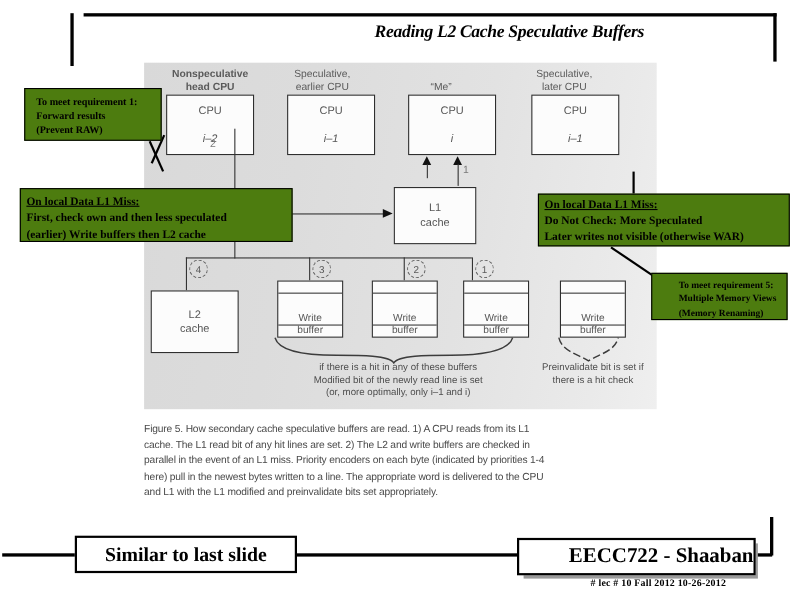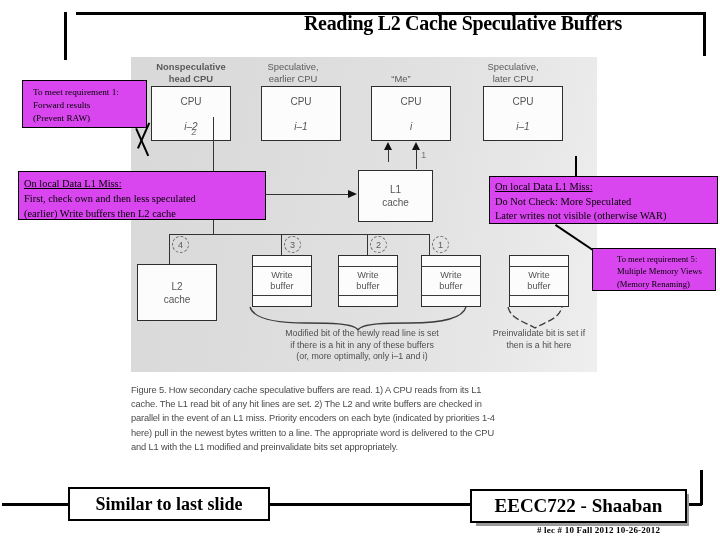--- a/index.html
+++ b/index.html
@@ -46,26 +46,27 @@
     font-weight: bold;
     font-size: 13.5px;
     letter-spacing: -0.2px;
     white-space: nowrap;
     z-index: 4;
   }
   .main-title {
     position: absolute;
     left: 228px; top: 12px;
     width: 470px; height: 36px;
-    display: flex; align-items: flex-start; justify-content: center;
+    display: flex; align-items: center; justify-content: center;
     font-weight: bold;
-    font-size: 20px;
+    font-size: 16px;
     letter-spacing: -0.3px;
     white-space: nowrap;
     z-index: 4;
+    font-style: italic;
   }
 
   
   .figure {
     position: absolute;
     left: 131px; top: 57px;
     width: 466px; height: 315px;
     background: linear-gradient(100deg, #d9d9d9 0%, #dcdcdc 30%, #e2e2e2 62%, #eaeaea 88%, #efefef 100%);
     z-index: 1;
   }
@@ -107,21 +108,21 @@
 
   .wbuf {
     position: absolute;
     width: 58px; height: 50px;
     border: 1.2px solid #2e2e2e;
     background: #fcfcfc;
     font-family: "Liberation Sans", sans-serif;
     font-size: 9.2px;
     color: #555;
     display: flex; flex-direction: column;
-    align-items: center; justify-content: center;
+    align-items: center; justify-content: flex-end;
     line-height: 11px;
   }
   .wbuf::before, .wbuf::after {
     content: "";
     position: absolute; left: 0; width: 100%;
     border-top: 1.1px solid #3a3a3a;
   }
   .wbuf::before { top: 10px; }
   .wbuf::after { bottom: 10px; }
 
@@ -166,22 +167,22 @@
     font-size: 8.8px;
     color: #4e4e4e;
     text-align: center;
     line-height: 11.5px;
   }
 
   
   .callout {
     position: absolute;
     border: 1.6px solid #000;
-    background: #d946ef;
-    font-weight: normal;
+    background: #4d7c0f;
+    font-weight: bold;
     z-index: 5;
     box-sizing: border-box;
   }
   .callout span { display: block; white-space: nowrap; }
   .u { text-decoration: underline; }
 
   .c1 { left: 22px; top: 80px; width: 125px; height: 48px;
         font-size: 9.2px; line-height: 13px; padding: 5px 0 0 10px; }
   .c2 { left: 18px; top: 171px; width: 248px; height: 49px;
         font-size: 10.4px; line-height: 15px; padding: 4px 0 0 5px; }
@@ -214,21 +215,21 @@
   .ftr-right-shadow {
     position: absolute;
     left: 476px; top: 494px; width: 213px; height: 32px;
     background: #9a9a9a;
     z-index: 5;
   }
   .ftr-right {
     position: absolute;
     left: 470px; top: 489px; width: 213px; height: 30px;
     border: 2px solid #000; background: #fff;
-    display: flex; align-items: center; justify-content: center;
+    display: flex; align-items: center; justify-content: flex-end;
     font-weight: bold; font-size: 19px; white-space: nowrap;
     z-index: 6;
   }
   .ftr-meta {
     position: absolute;
     left: 486px; top: 524px; width: 225px; height: 12px;
     font-weight: bold; font-size: 9px;
     display: flex; align-items: center; justify-content: center;
     letter-spacing: 0.2px;
     z-index: 6;
@@ -335,27 +336,27 @@
     </div>
 
     <svg class="brace" style="left:115px; top:248px;" width="245" height="26">
       <path d="M4,2 C8,16 38,18 60,18 C82,18 108,18 112,25 C116,18 142,18 164,18 C186,18 216,16 220,2" fill="none" stroke="#3c3c3c" stroke-width="1.3"></path>
     </svg>
     <svg class="brace" style="left:374px; top:248px;" width="70" height="26">
       <path d="M3,2 C6,14 18,16 30,23 C42,16 54,14 57,2" fill="none" stroke="#3c3c3c" stroke-width="1.3" stroke-dasharray="7 3"></path>
     </svg>
 
     <div class="note-under" style="left:112px; top:271px; width:238px;">
+      <div>if there is a hit in any of these buffers</div>
       <div>Modified bit of the newly read line is set</div>
-      <div>if there is a hit in any of these buffers</div>
       <div>(or, more optimally, only i–1 and i)</div>
     </div>
     <div class="note-under" style="left:348px; top:271px; width:120px;">
       <div>Preinvalidate bit is set if</div>
-      <div>then is a hit here</div>
+      <div>there is a hit check</div>
     </div>
   </div>
 
   <div class="fig-caption">
     <span>Figure 5. How secondary cache speculative buffers are read. 1) A CPU reads from its L1</span>
     <span>cache. The L1 read bit of any hit lines are set. 2) The L2 and write buffers are checked in</span>
     <span>parallel in the event of an L1 miss. Priority encoders on each byte (indicated by priorities 1-4</span>
     <span>here) pull in the newest bytes written to a line. The appropriate word is delivered to the CPU</span>
     <span>and L1 with the L1 modified and preinvalidate bits set appropriately.</span>
   </div>

